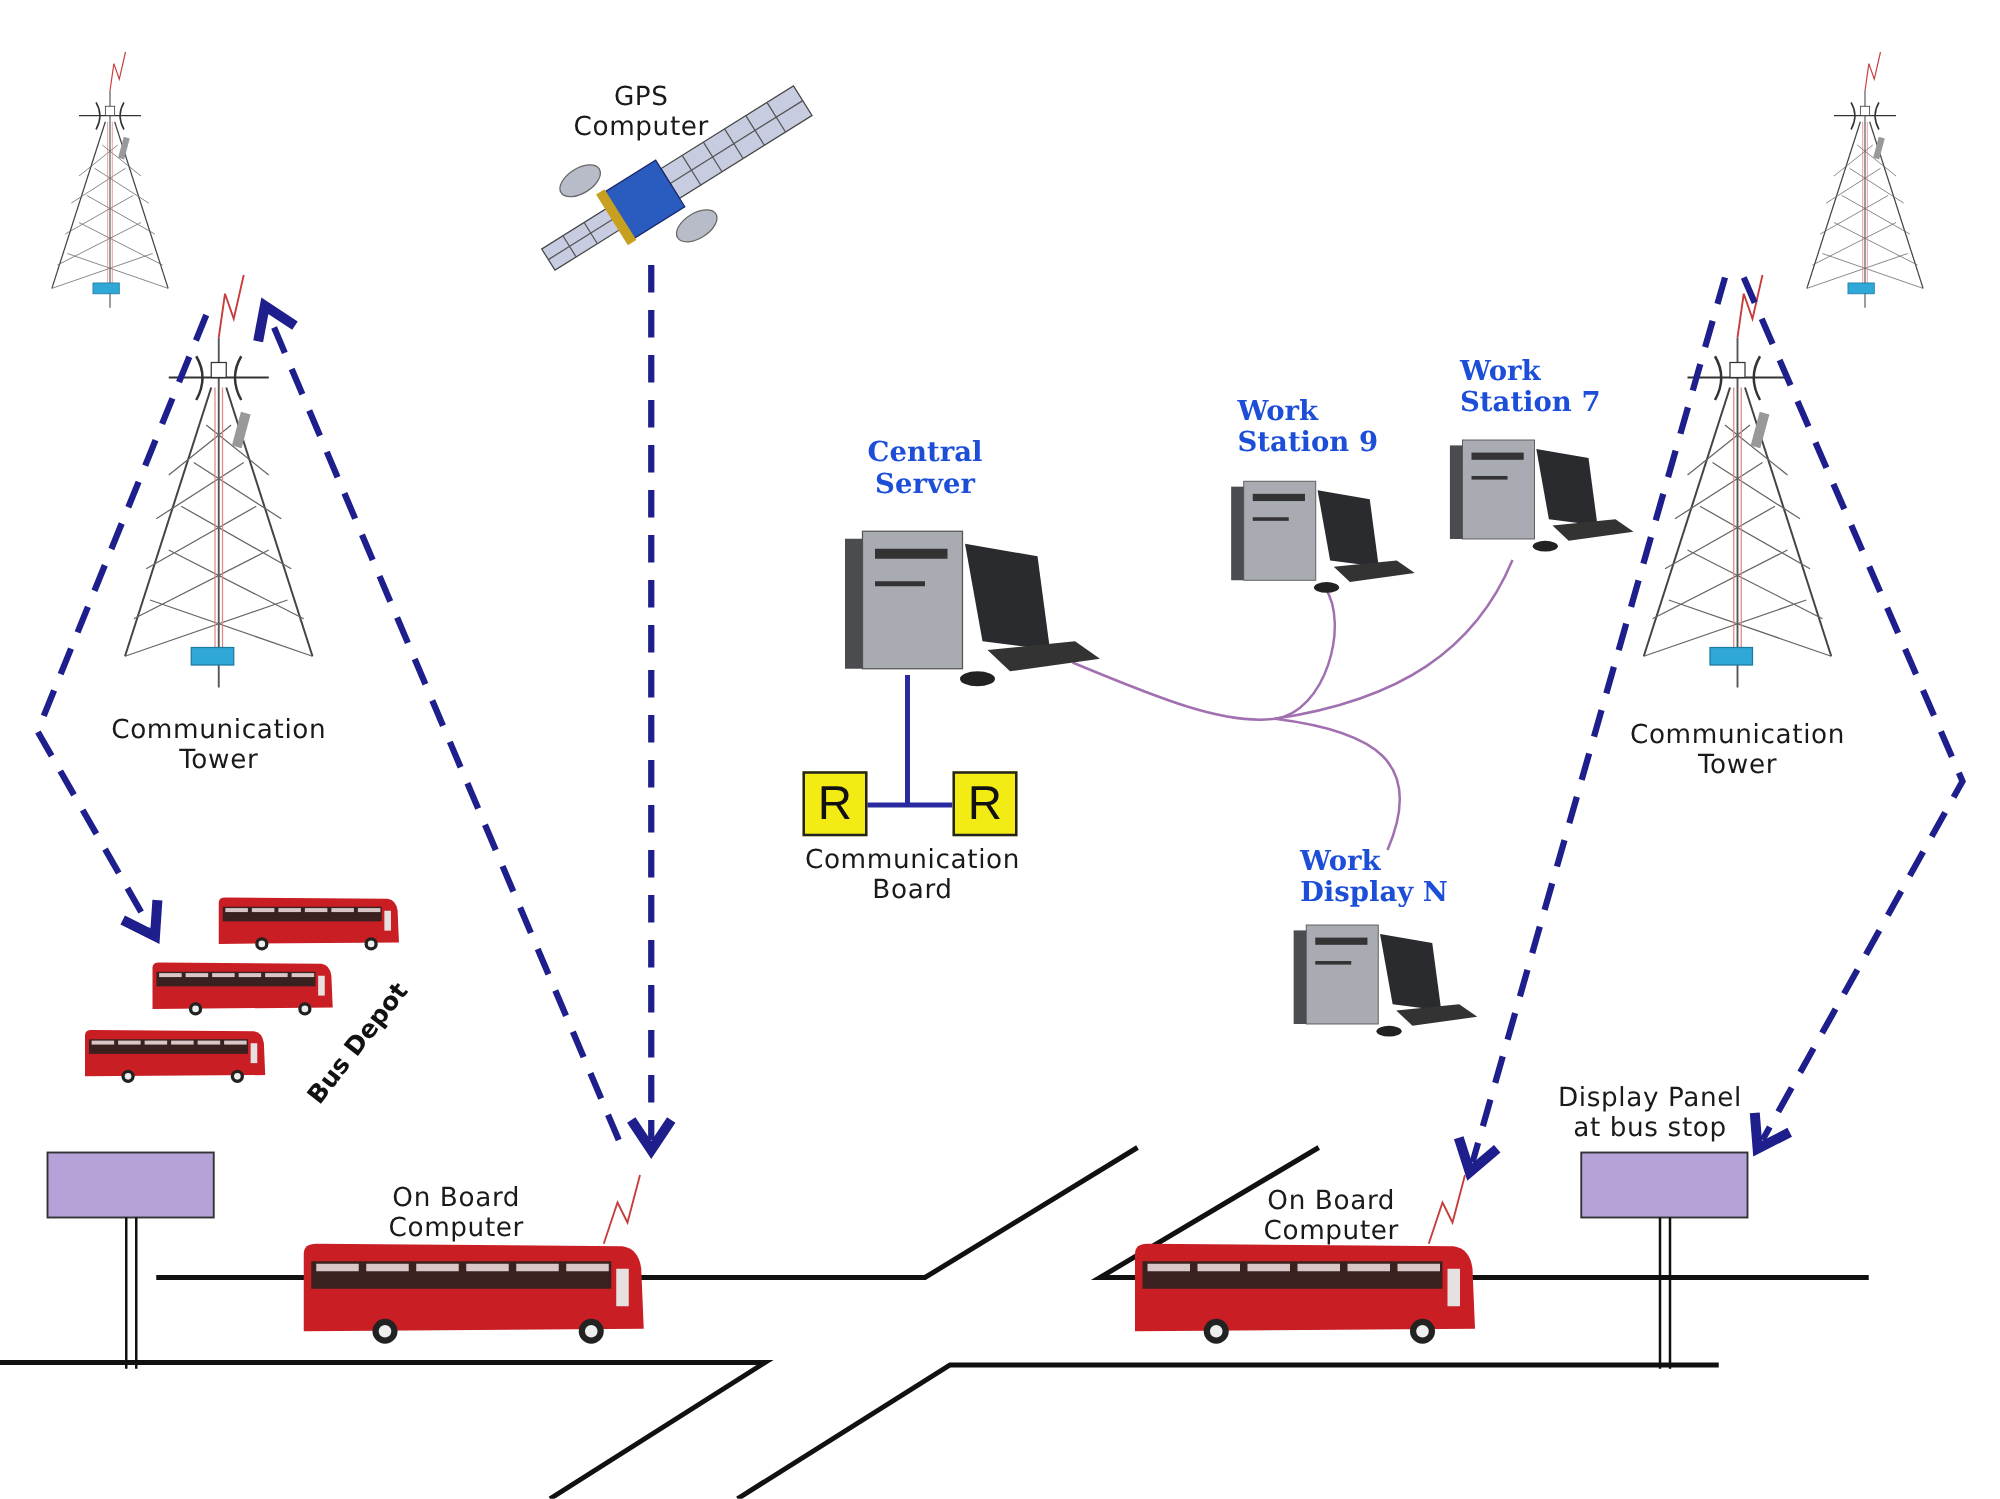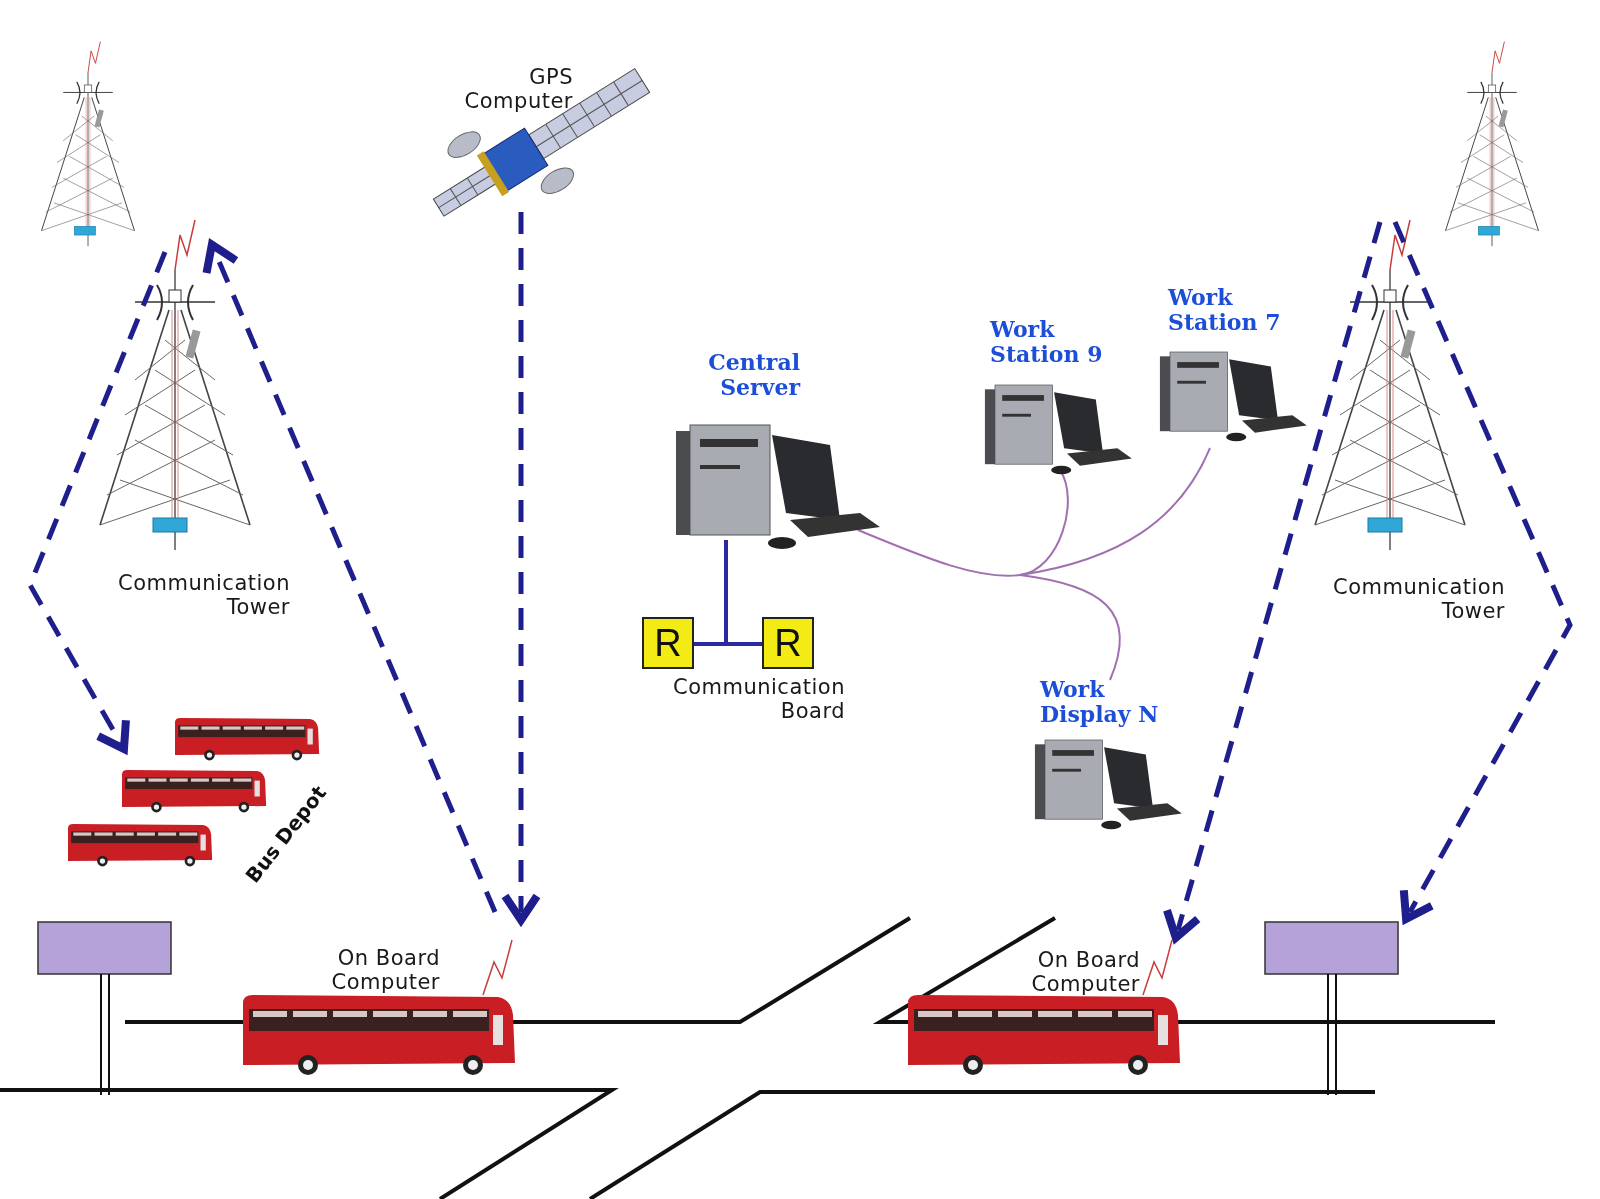--- a/index.html
+++ b/index.html
@@ -1,19 +1,19 @@
 <!DOCTYPE html>
 <html><head>
 <meta charset="utf-8">
 <style>
   html, body { margin:0; padding:0; background:#ffffff; }
   body { width:1600px; height:1199px; overflow:hidden; position:relative; font-family:"DejaVu Sans", sans-serif; }
   #stage { position:absolute; left:0; top:0; width:1600px; height:1199px; }
   .lbl { position:absolute; text-align:center; color:#1a1a1a; line-height:1.15; white-space:nowrap; }
-  .sans { font-family:"DejaVu Sans", sans-serif; font-size:21px; letter-spacing:0.5px;text-align:right; }
+  .sans { font-family:"DejaVu Sans", sans-serif; font-size:21px; letter-spacing:0.5px; }
   .serif { font-family:"DejaVu Serif", serif; font-size:22px; font-weight:bold; color:#1d4ed8; }
   .rbox { position:absolute; width:48px; height:48px; background:#f2ec14; border:2px solid #222; font-family:"Liberation Sans", sans-serif; font-size:38px; line-height:48px; text-align:center; color:#111; }
   .depot { position:absolute; font-family:"DejaVu Sans", sans-serif; font-weight:bold; font-size:20px; transform:rotate(-52deg); transform-origin:left center; color:#111; }
 </style>
 </head>
 <body>
 
 <div id="stage">
 <svg width="1600" height="1199" viewBox="0 0 1600 1199" xmlns="http://www.w3.org/2000/svg" style="position:absolute;left:0;top:0">
   <defs>
@@ -167,41 +167,45 @@
   <div>Computer</div>
 </div>
 <div class="lbl sans" style="left:60px;top:571px;width:230px">
   <div>Communication</div>
   <div>Tower</div>
 </div>
 <div class="lbl sans" style="left:1275px;top:575px;width:230px">
   <div>Communication</div>
   <div>Tower</div>
 </div>
-<div class="lbl serif" style="left:680px;top:350px;width:120px;text-align:right">
+<div class="lbl serif" style="left:680px;top:350px;width:120px;text-align:center">
   <div>Central</div>
   <div>Server</div>
 </div>
 <div class="lbl sans" style="left:615px;top:675px;width:230px">
   <div>Communication</div>
   <div>Board</div>
 </div>
 <div class="lbl serif" style="left:990px;top:317px;width:140px;text-align:left">
   <div>Work</div>
   <div>Station 9</div>
 </div>
 <div class="lbl serif" style="left:1168px;top:285px;width:140px;text-align:left">
   <div>Work</div>
   <div>Station 7</div>
 </div>
 <div class="lbl serif" style="left:1040px;top:677px;width:150px;text-align:left">
   <div>Work</div>
   <div>Display N</div>
 </div>
 <div class="depot" style="left:250px;top:868px">Bus Depot</div>
+<div class="lbl sans" style="left:1220px;top:866px;width:200px">
+  <div>Display Panel</div>
+  <div>at bus stop</div>
+</div>
 <div class="lbl sans" style="left:290px;top:946px;width:150px">
   <div>On Board</div>
   <div>Computer</div>
 </div>
 <div class="lbl sans" style="left:990px;top:948px;width:150px">
   <div>On Board</div>
   <div>Computer</div>
 </div>
 </div>
 

